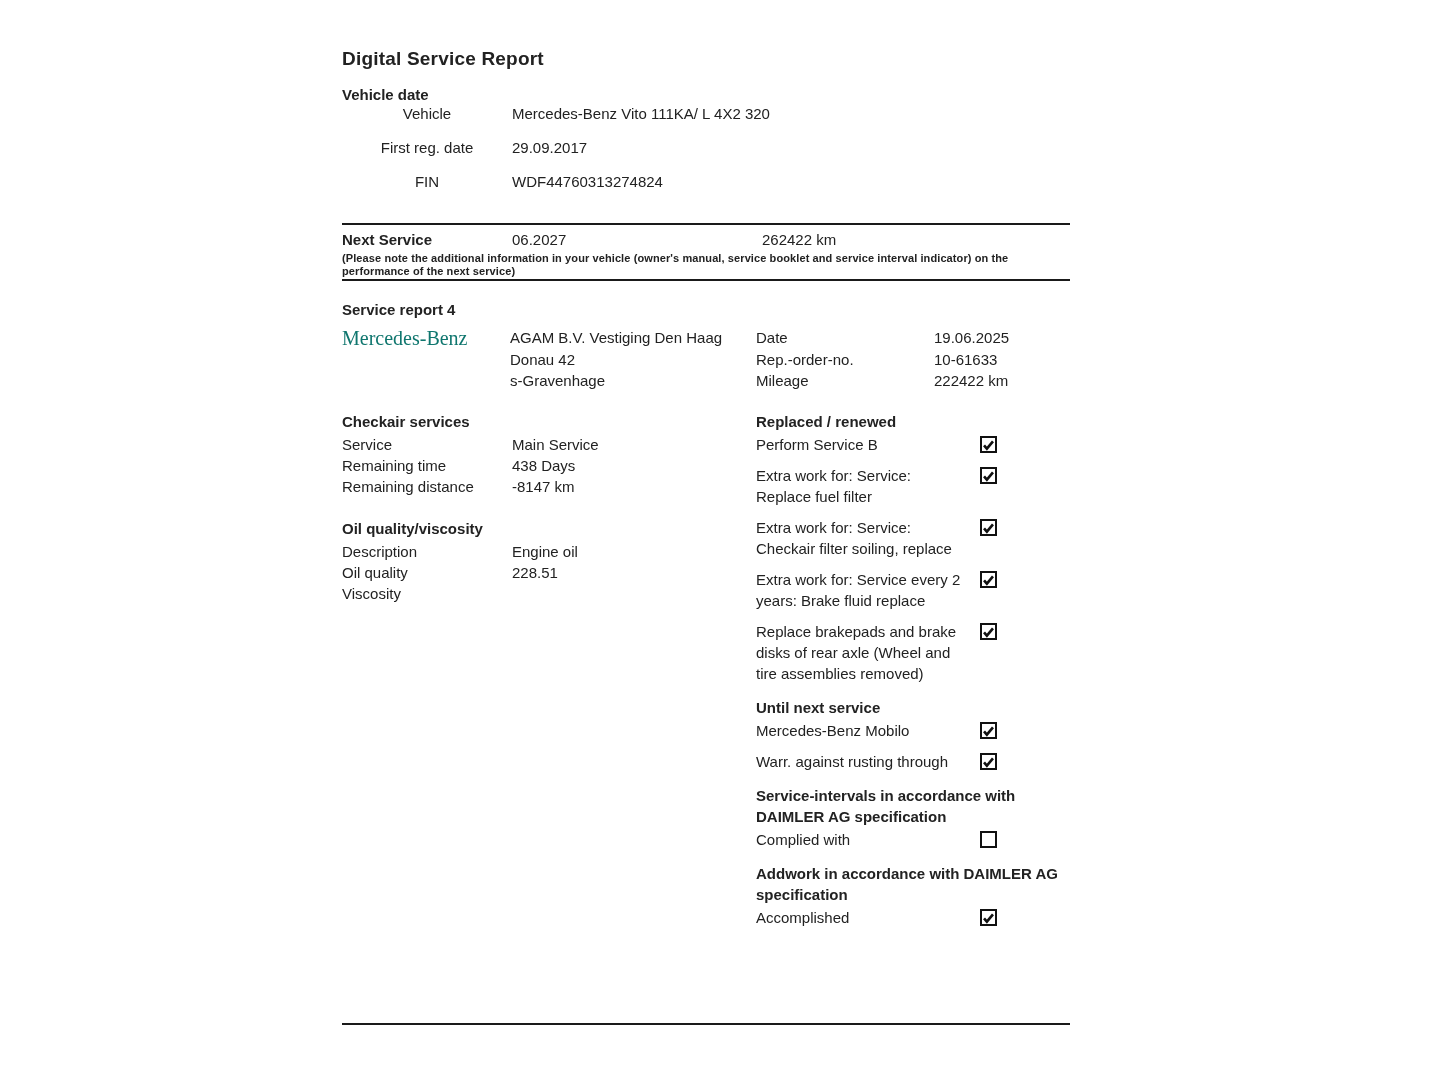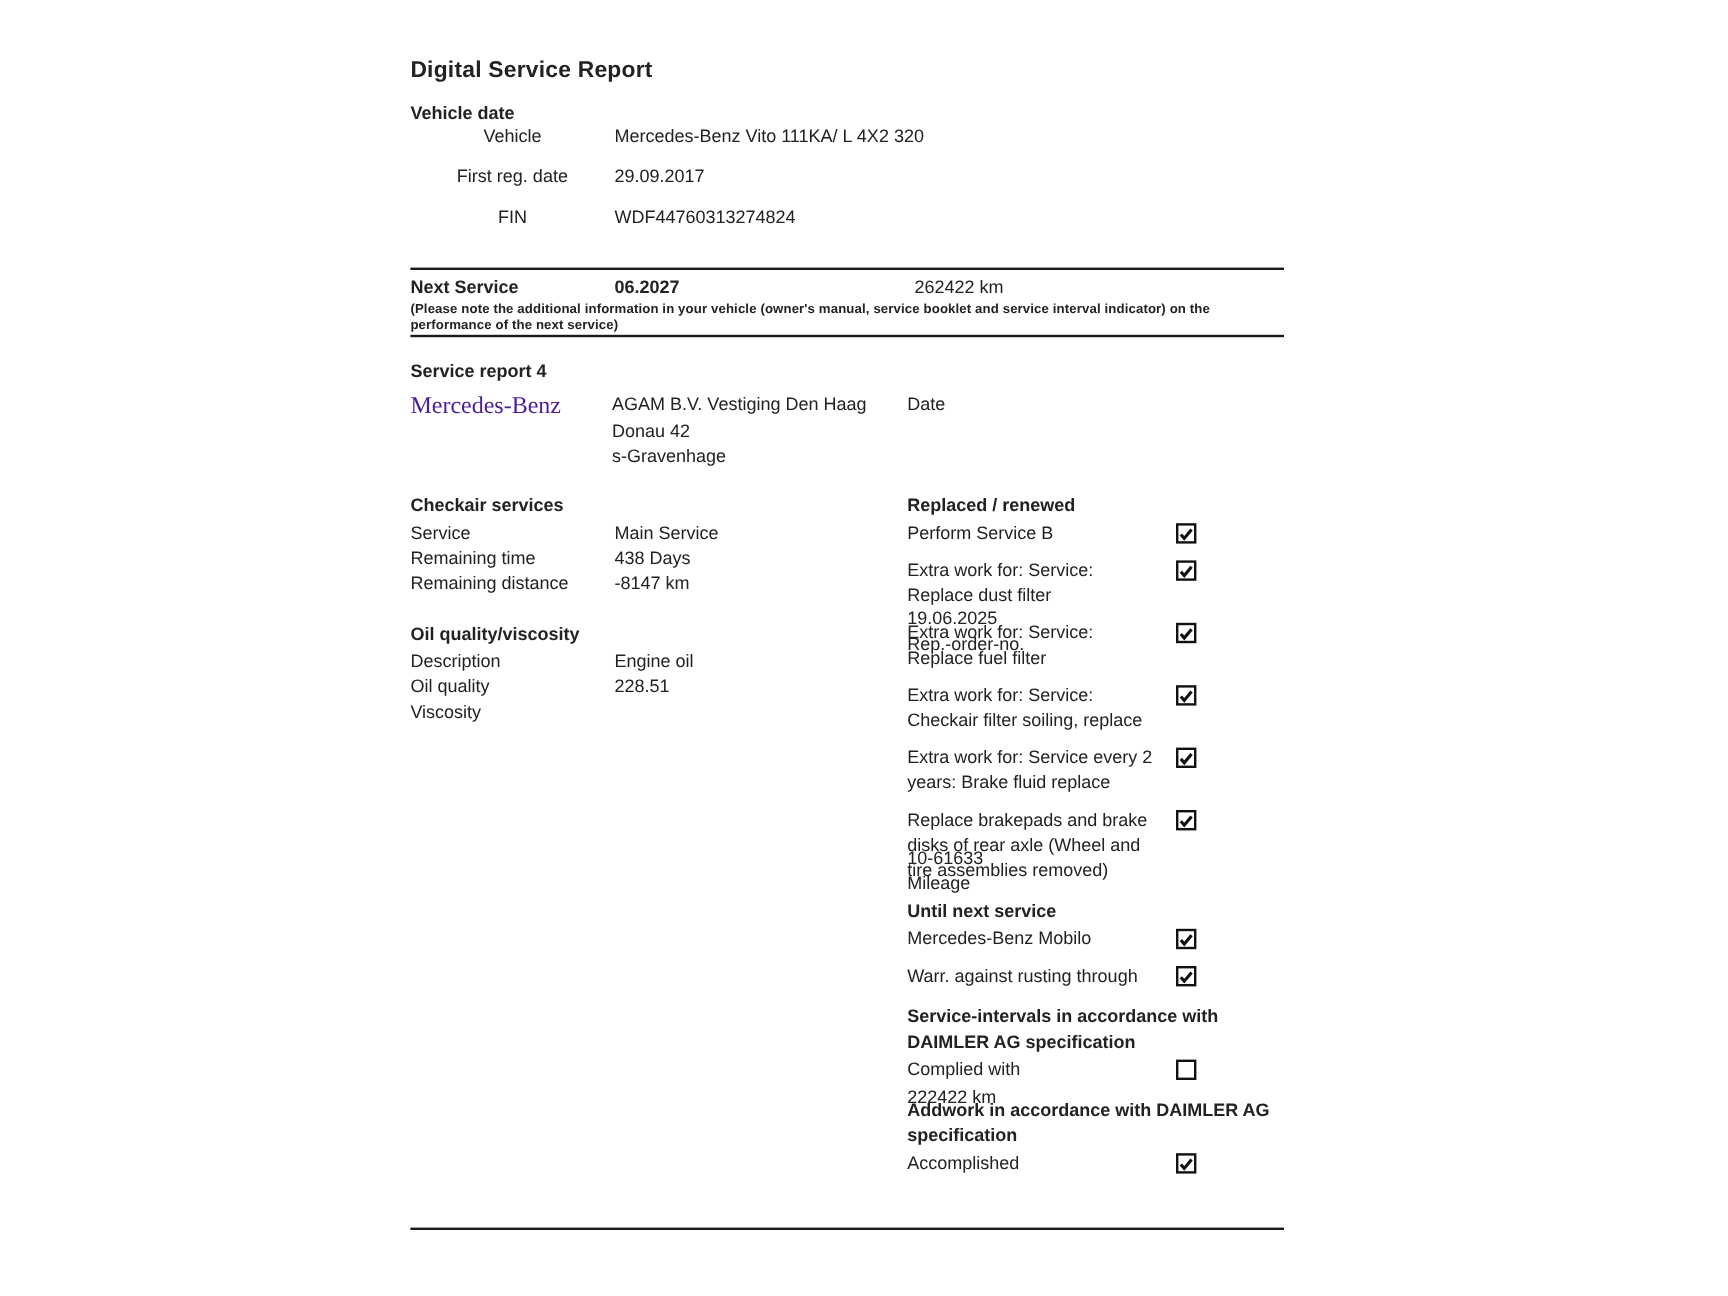--- a/index.html
+++ b/index.html
@@ -49,42 +49,42 @@
     border-top: 2px solid #1a1a1a;
   }
   .rule-1 { top: 223px; }
   .rule-2 { top: 279px; }
   .rule-bottom { top: 1023px; }
 
   
   .next-service { top: 231px; left: 0; width: 728px; }
   .ns-row { display: flex; font-size: 15px; line-height: 17px; }
   .ns-label { width: 170px; flex: 0 0 170px; font-weight: bold; }
-  .ns-date { width: 250px; flex: 0 0 250px; font-weight: bold; }
+  .ns-date { width: 250px; flex: 0 0 250px; }
   .fine-print {
     margin-top: 4px;
     font-size: 11px;
     line-height: 13px;
     font-weight: bold;
     letter-spacing: 0.1px;
   }
 
   
   .report-heading { top: 299px; left: 0; }
   .dealer-block { top: 327px; left: 0; width: 728px; display: flex; font-size: 15px; line-height: 21.5px; }
   .brand {
     width: 168px; flex: 0 0 168px;
     font-family: "Liberation Serif", serif;
     font-size: 20px;
     line-height: 22px;
-    color: #4c1d95;
+    color: #0f766e;
   }
   .dealer-address { width: 246px; flex: 0 0 246px; }
   .dealer-meta { width: 314px; flex: 0 0 314px; }
-  .meta-row { display: flex; flex-direction: column; }
+  .meta-row { display: flex; }
   .meta-row .label { width: 178px; flex: 0 0 178px; }
 
   
   .columns { top: 411px; left: 0; width: 728px; display: flex; align-items: flex-start; }
   .col-left { width: 414px; flex: 0 0 414px; font-size: 15px; line-height: 21px; }
   .col-right { width: 314px; flex: 0 0 314px; font-size: 15px; line-height: 21px; }
 
   .col-left .section-heading { margin-bottom: 2px; }
   .col-left .group-gap { margin-top: 21px; }
   .kv-row { display: flex; }
@@ -208,28 +208,20 @@
 
         <div class="check-item">
           <span class="label">Perform Service B</span>
           <span class="checkbox checked">
               <svg viewBox="0 0 16 16">
                 <path d="M2.5 8.5 L6 12.5 L13.5 3.5" fill="none" stroke="#111" stroke-width="3.2"></path>
               </svg>
             </span>
         </div>
         <div class="check-item">
-          <span class="label">Extra work for: Service: Replace dust filter</span>
-          <span class="checkbox checked">
-              <svg viewBox="0 0 16 16">
-                <path d="M2.5 8.5 L6 12.5 L13.5 3.5" fill="none" stroke="#111" stroke-width="3.2"></path>
-              </svg>
-            </span>
-        </div>
-        <div class="check-item">
           <span class="label">Extra work for: Service: Replace fuel filter</span>
           <span class="checkbox checked">
               <svg viewBox="0 0 16 16">
                 <path d="M2.5 8.5 L6 12.5 L13.5 3.5" fill="none" stroke="#111" stroke-width="3.2"></path>
               </svg>
             </span>
         </div>
         <div class="check-item">
           <span class="label">Extra work for: Service: Checkair filter soiling, replace</span>
           <span class="checkbox checked">

